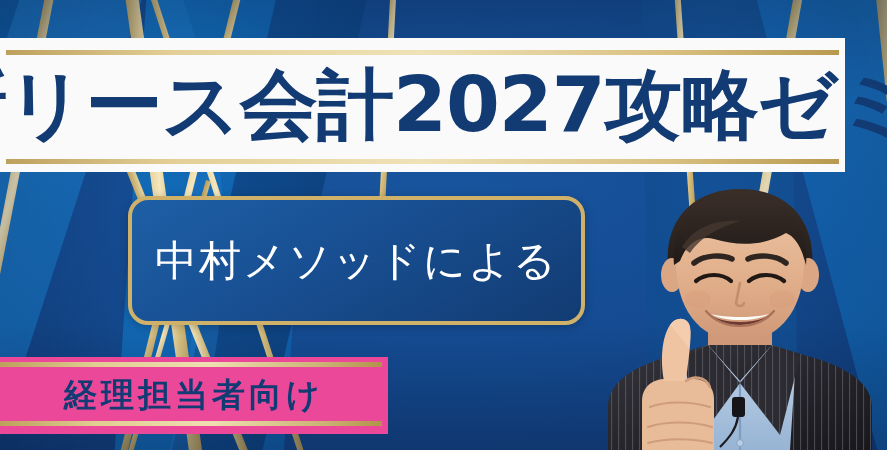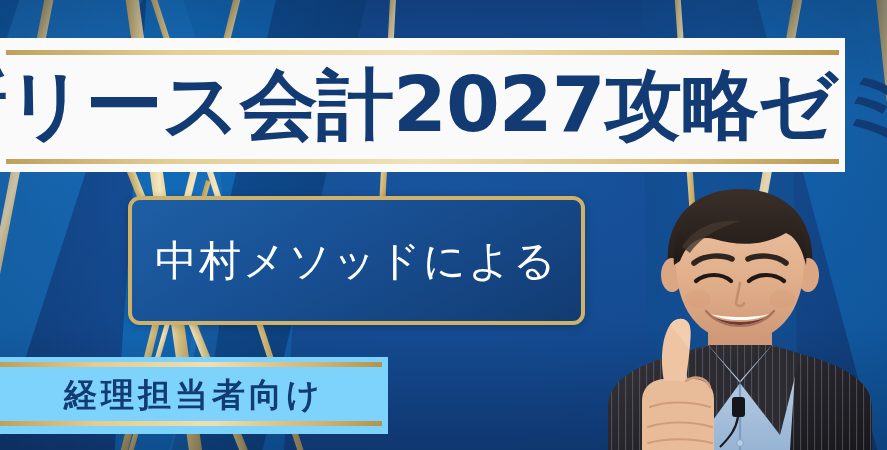--- a/index.html
+++ b/index.html
@@ -142,21 +142,21 @@
 
   
   .subtitle-box {
     position: absolute;
     left: 128px;
     top: 196px;
     width: 457px;
     height: 129px;
     box-sizing: border-box;
     border: 4px solid #cfb169;
-    border-radius: 12px;
+    border-radius: 20px;
     background: linear-gradient(150deg, #1e5fa5 0%, #184f92 45%, #123b72 100%);
     z-index: 7;
     display: flex;
     flex-direction: row;
     align-items: center;
     justify-content: center;
     box-shadow: 0 2px 10px rgba(0,0,0,.22);
   }
   .subtitle-line {
     font-family: "DejaVu Sans", "Liberation Sans", sans-serif;
@@ -167,21 +167,21 @@
     white-space: nowrap;
   }
 
   
   .badge {
     position: absolute;
     left: 0;
     top: 357px;
     width: 388px;
     height: 77px;
-    background: #7dd3fc;
+    background: #ec4899;
     z-index: 8;
     display: flex;
     align-items: center;
     justify-content: center;
   }
   .badge::before,
   .badge::after {
     content: "";
     position: absolute;
     left: 0;

